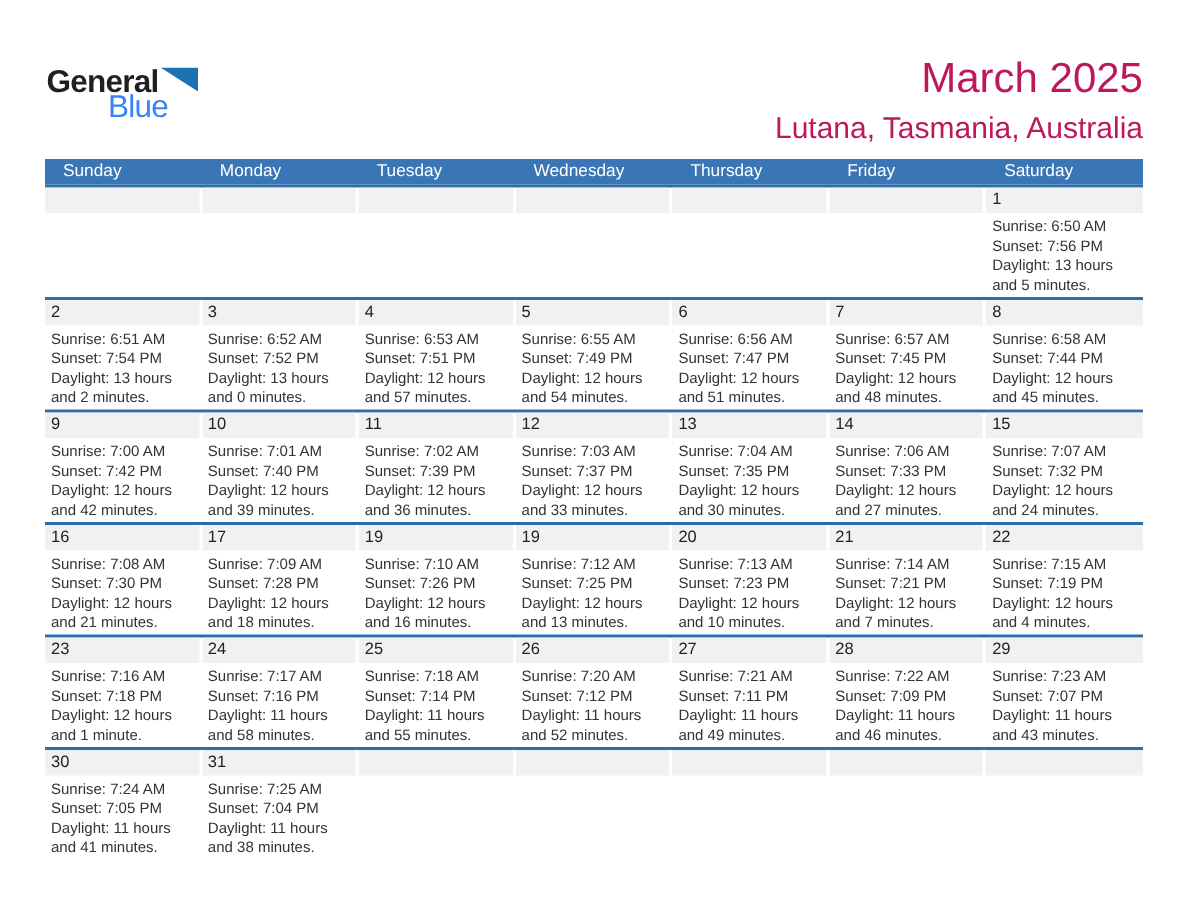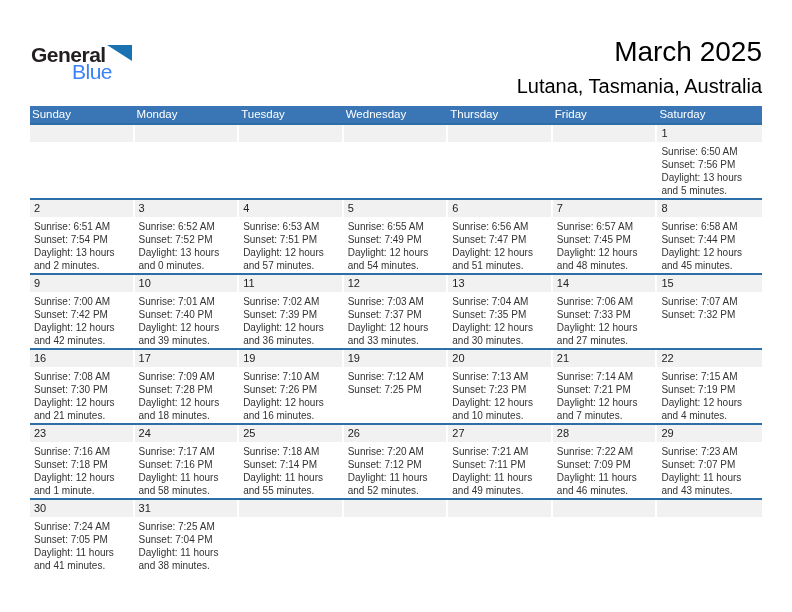--- a/index.html
+++ b/index.html
@@ -12,31 +12,31 @@
 
   
   .header { position: relative; height: 106px; }
 
   .logo { position: absolute; left: 31px; top: 44px; }
   .logo-row1 { display: flex; align-items: flex-start; }
   .logo-general { font-size: 21px; letter-spacing: -0.5px; color: #231f20; line-height: 1; font-weight: 600; }
   .logo-tri { margin-left: 1px; margin-top: 1px; display: block; }
   .logo-blue { font-size: 21px; letter-spacing: -0.5px; color: #3b82f6; line-height: 1; margin-top: -4px; margin-left: 41px; font-weight: 400; }
 
-  .title-block { position: absolute; top: 36px; right: 30px; text-align: right; color: #000000; }
+  .title-block { position: absolute; top: 36px; right: 30px; text-align: right; color: #be185d; }
   .title { font-size: 28px; font-weight: 400; line-height: 32px; }
   .subtitle { font-size: 20px; margin-top: 7px; }
 
   
   .cal { margin: 0 30px; }
   .weekday-row {
     display: grid; grid-template-columns: repeat(7, 1fr);
     background: #3a76b5; height: 17px;
   }
-  .wd-cell { color: #ffffff; font-size: 11.5px; line-height: 17px; padding-left: 2px; overflow: hidden; }
+  .wd-cell { color: #ffffff; font-size: 11.5px; line-height: 17px; padding-left: 12px; overflow: hidden; }
 
   .week {
     display: grid; grid-template-columns: repeat(7, 1fr);
     border-top: 2px solid #2d6ea9; height: 75px;
   }
   .cell { overflow: hidden; }
   .band {
     height: 17px; background: #f1f1f1;
     font-size: 11px; line-height: 17px; padding-left: 4px;
     color: #222222; margin-right: 2px;
@@ -213,20 +213,21 @@
             <div>Sunrise: 7:06 AM</div>
             <div>Sunset: 7:33 PM</div>
             <div>Daylight: 12 hours and 27 minutes.</div>
           </div>
         </div>
         <div class="cell">
           <div class="band">15</div>
           <div class="details">
             <div>Sunrise: 7:07 AM</div>
             <div>Sunset: 7:32 PM</div>
+            <div>Daylight: 12 hours and 24 minutes.</div>
           </div>
         </div>
       </div>
       <div class="week">
         <div class="cell">
           <div class="band">16</div>
           <div class="details">
             <div>Sunrise: 7:08 AM</div>
             <div>Sunset: 7:30 PM</div>
             <div>Daylight: 12 hours and 21 minutes.</div>
@@ -246,20 +247,21 @@
             <div>Sunrise: 7:10 AM</div>
             <div>Sunset: 7:26 PM</div>
             <div>Daylight: 12 hours and 16 minutes.</div>
           </div>
         </div>
         <div class="cell">
           <div class="band">19</div>
           <div class="details">
             <div>Sunrise: 7:12 AM</div>
             <div>Sunset: 7:25 PM</div>
+            <div>Daylight: 12 hours and 13 minutes.</div>
           </div>
         </div>
         <div class="cell">
           <div class="band">20</div>
           <div class="details">
             <div>Sunrise: 7:13 AM</div>
             <div>Sunset: 7:23 PM</div>
             <div>Daylight: 12 hours and 10 minutes.</div>
           </div>
         </div>

